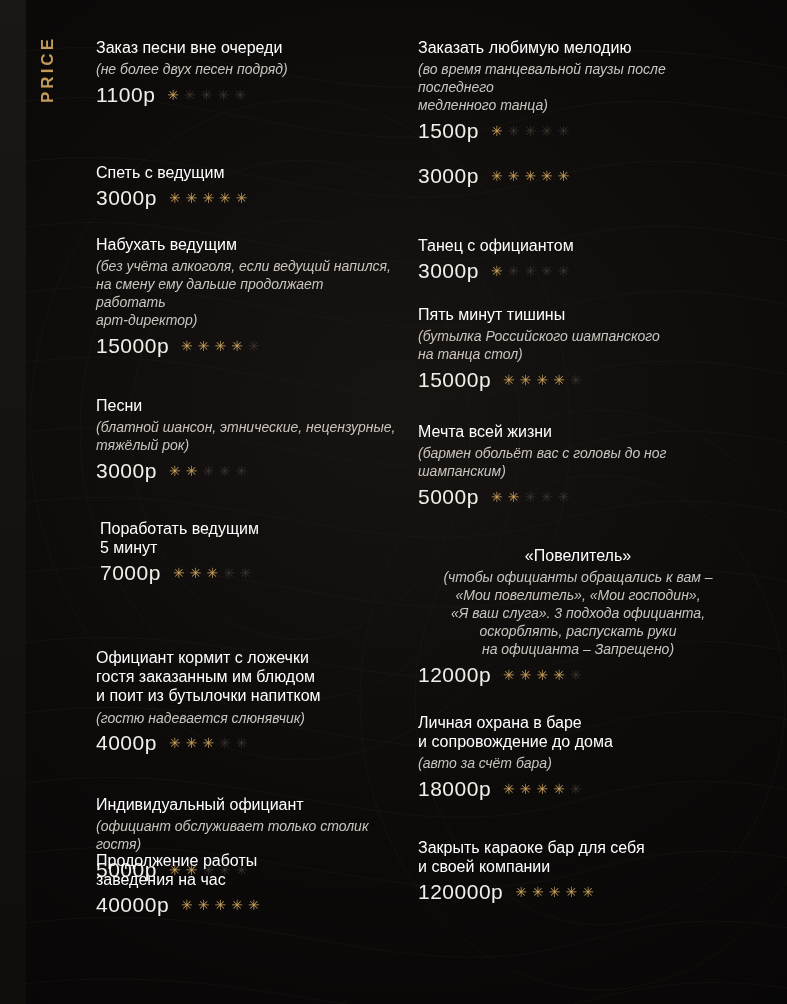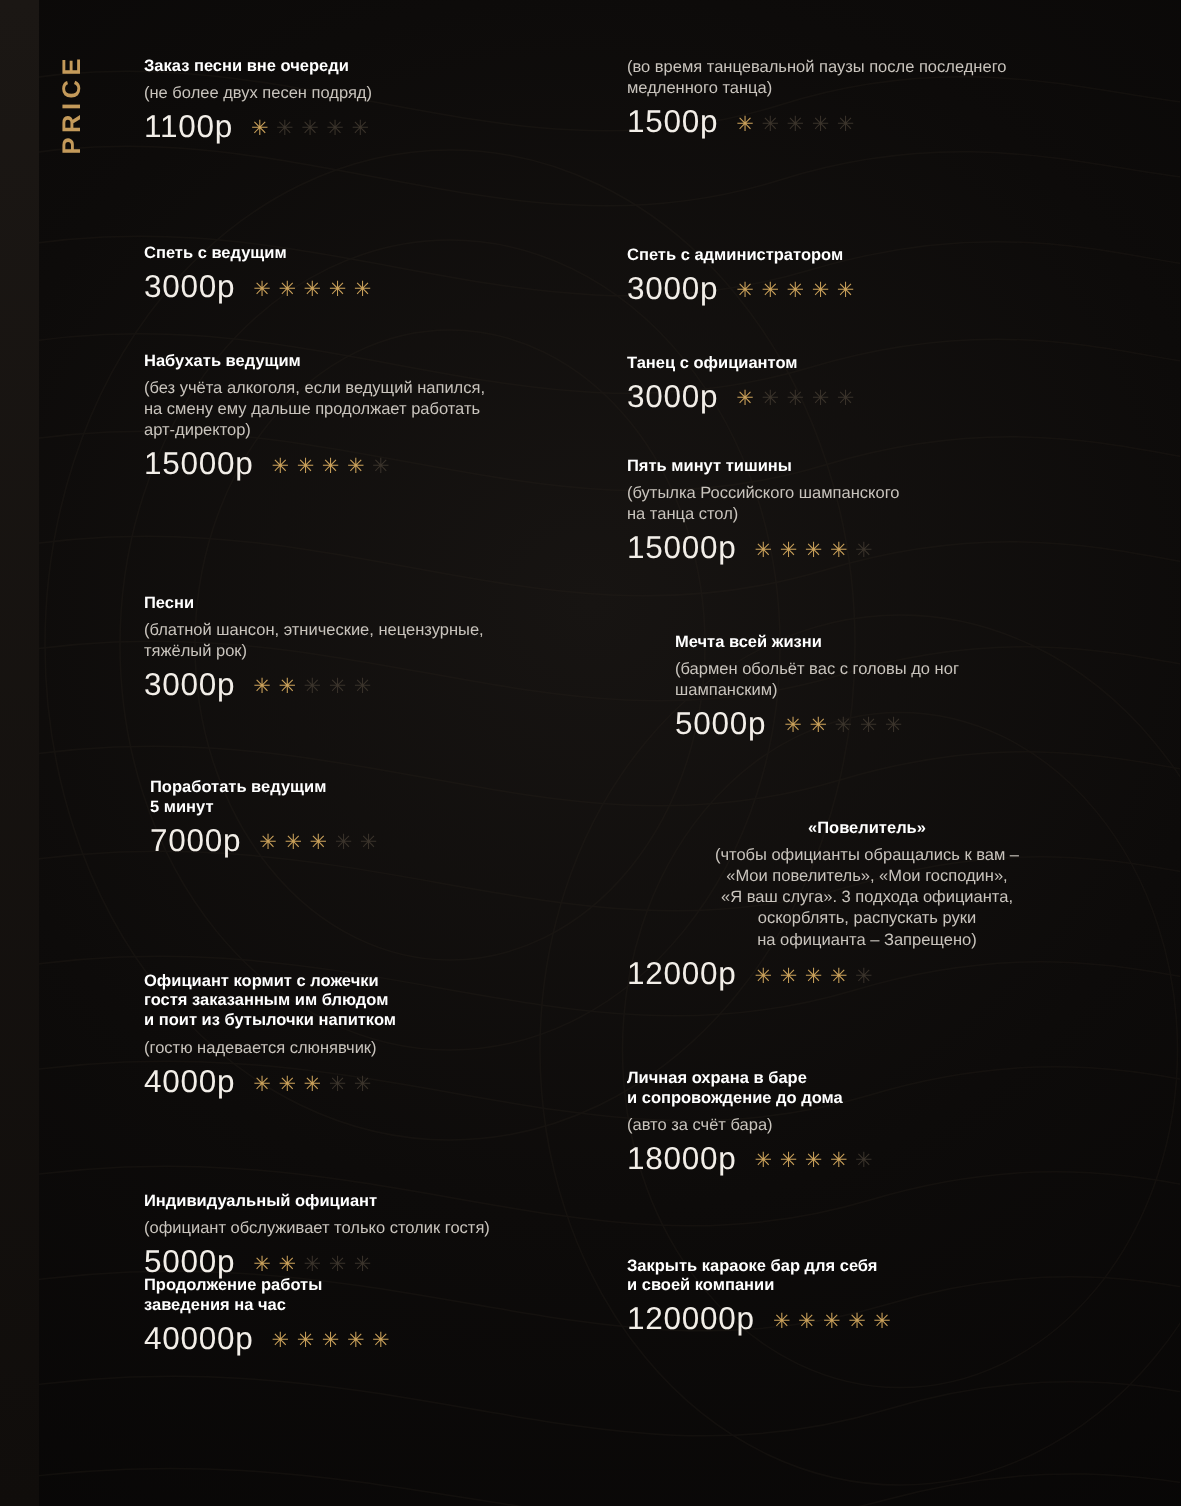--- a/index.html
+++ b/index.html
@@ -62,29 +62,30 @@
   .column {
     position: absolute;
     top: 38px;
   }
   #col-left  { left: 96px;  width: 300px; }
   #col-right { left: 418px; width: 320px; }
 
   .item { margin-bottom: 0; }
 
   .item-title {
-    font-size: 11px;
-    font-weight: bold;
+    font-size: 16px;
+    font-weight: normal;
     line-height: 1.2;
     color: #ffffff;
     margin: 0 0 4px 0;
     white-space: pre-line;
   }
   .item-note {
-    font-size: 11px;
+    font-size: 14px;
+    font-style: italic;
     line-height: 1.28;
     color: #c9c4bd;
     margin: 0 0 4px 0;
     white-space: pre-line;
   }
   .price-row {
     display: flex;
     align-items: center;
     gap: 12px;
     margin: 0;
@@ -252,35 +253,35 @@
               <span class="star">✳</span>
               <span class="star">✳</span>
               <span class="star">✳</span>
               <span class="star">✳</span>
             </div>
           </div>
         </div>
       </div>
     <div class="column" id="col-right">
         <div class="item" style="position: absolute; top: 0px; left: 0px; width: 100%;">
+          <div class="item-title">Заказать любимую мелодию</div>
           <div class="item-note">(во время танцевальной паузы после последнего
 медленного танца)</div>
           <div class="price-row">
             <div class="price">1500р</div>
             <div class="stars">
               <span class="star">✳</span>
               <span class="star dim">✳</span>
               <span class="star dim">✳</span>
               <span class="star dim">✳</span>
               <span class="star dim">✳</span>
             </div>
           </div>
         </div>
         <div class="item" style="position: absolute; top: 126px; left: 0px; width: 100%;">
-          <div class="item-title">Спеть с администратором</div>
           <div class="price-row">
             <div class="price">3000р</div>
             <div class="stars">
               <span class="star">✳</span>
               <span class="star">✳</span>
               <span class="star">✳</span>
               <span class="star">✳</span>
               <span class="star">✳</span>
             </div>
           </div>
@@ -306,21 +307,21 @@
             <div class="price">15000р</div>
             <div class="stars">
               <span class="star">✳</span>
               <span class="star">✳</span>
               <span class="star">✳</span>
               <span class="star">✳</span>
               <span class="star dim">✳</span>
             </div>
           </div>
         </div>
-        <div class="item" style="position: absolute; top: 384px; left: 0px; width: 100%; margin-left: 32px;">
+        <div class="item" style="position: absolute; top: 384px; left: 0px; width: 100%;">
           <div class="item-title">Мечта всей жизни</div>
           <div class="item-note">(бармен обольёт вас с головы до ног
 шампанским)</div>
           <div class="price-row">
             <div class="price">5000р</div>
             <div class="stars">
               <span class="star">✳</span>
               <span class="star">✳</span>
               <span class="star dim">✳</span>
               <span class="star dim">✳</span>

